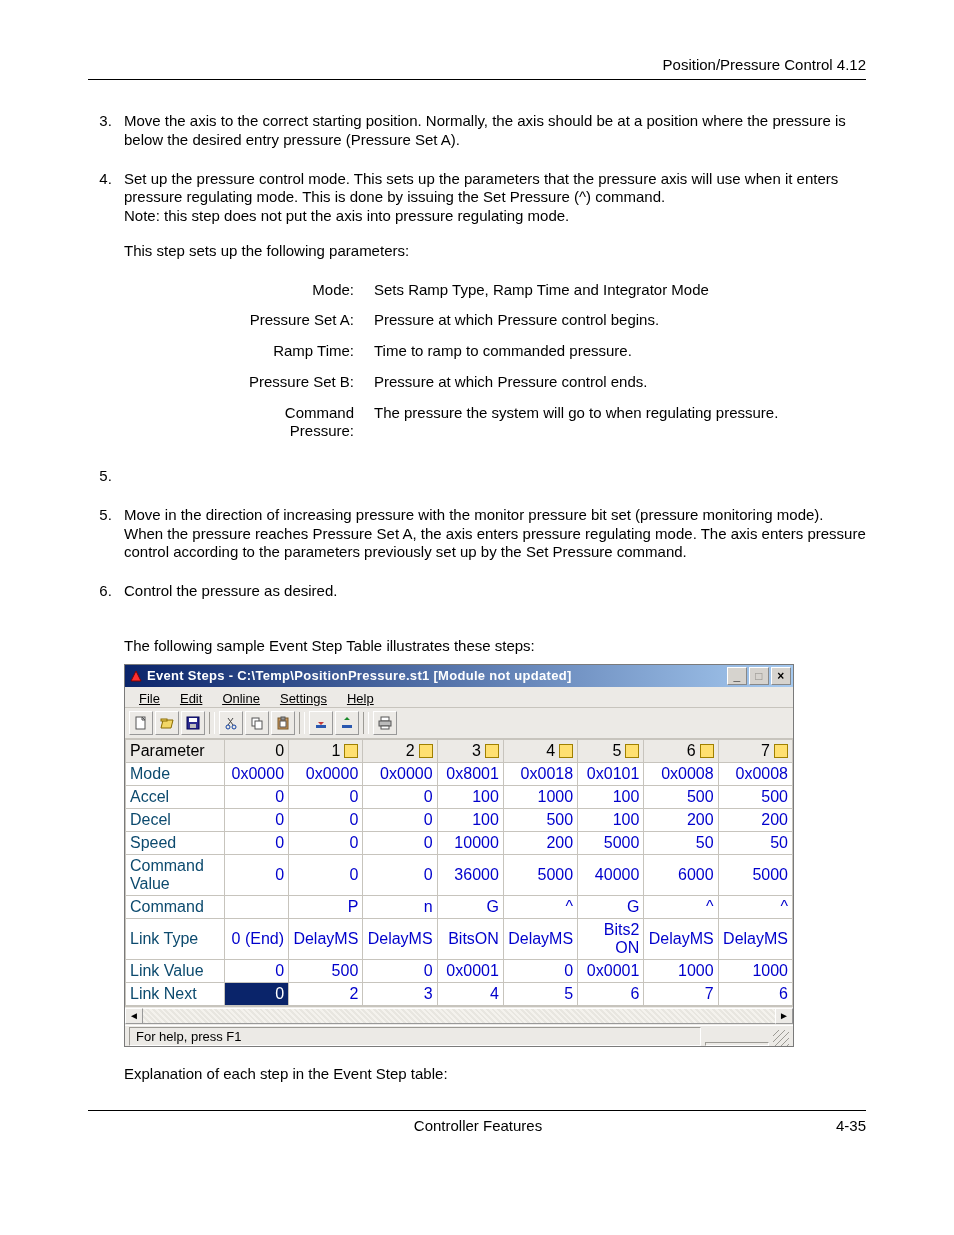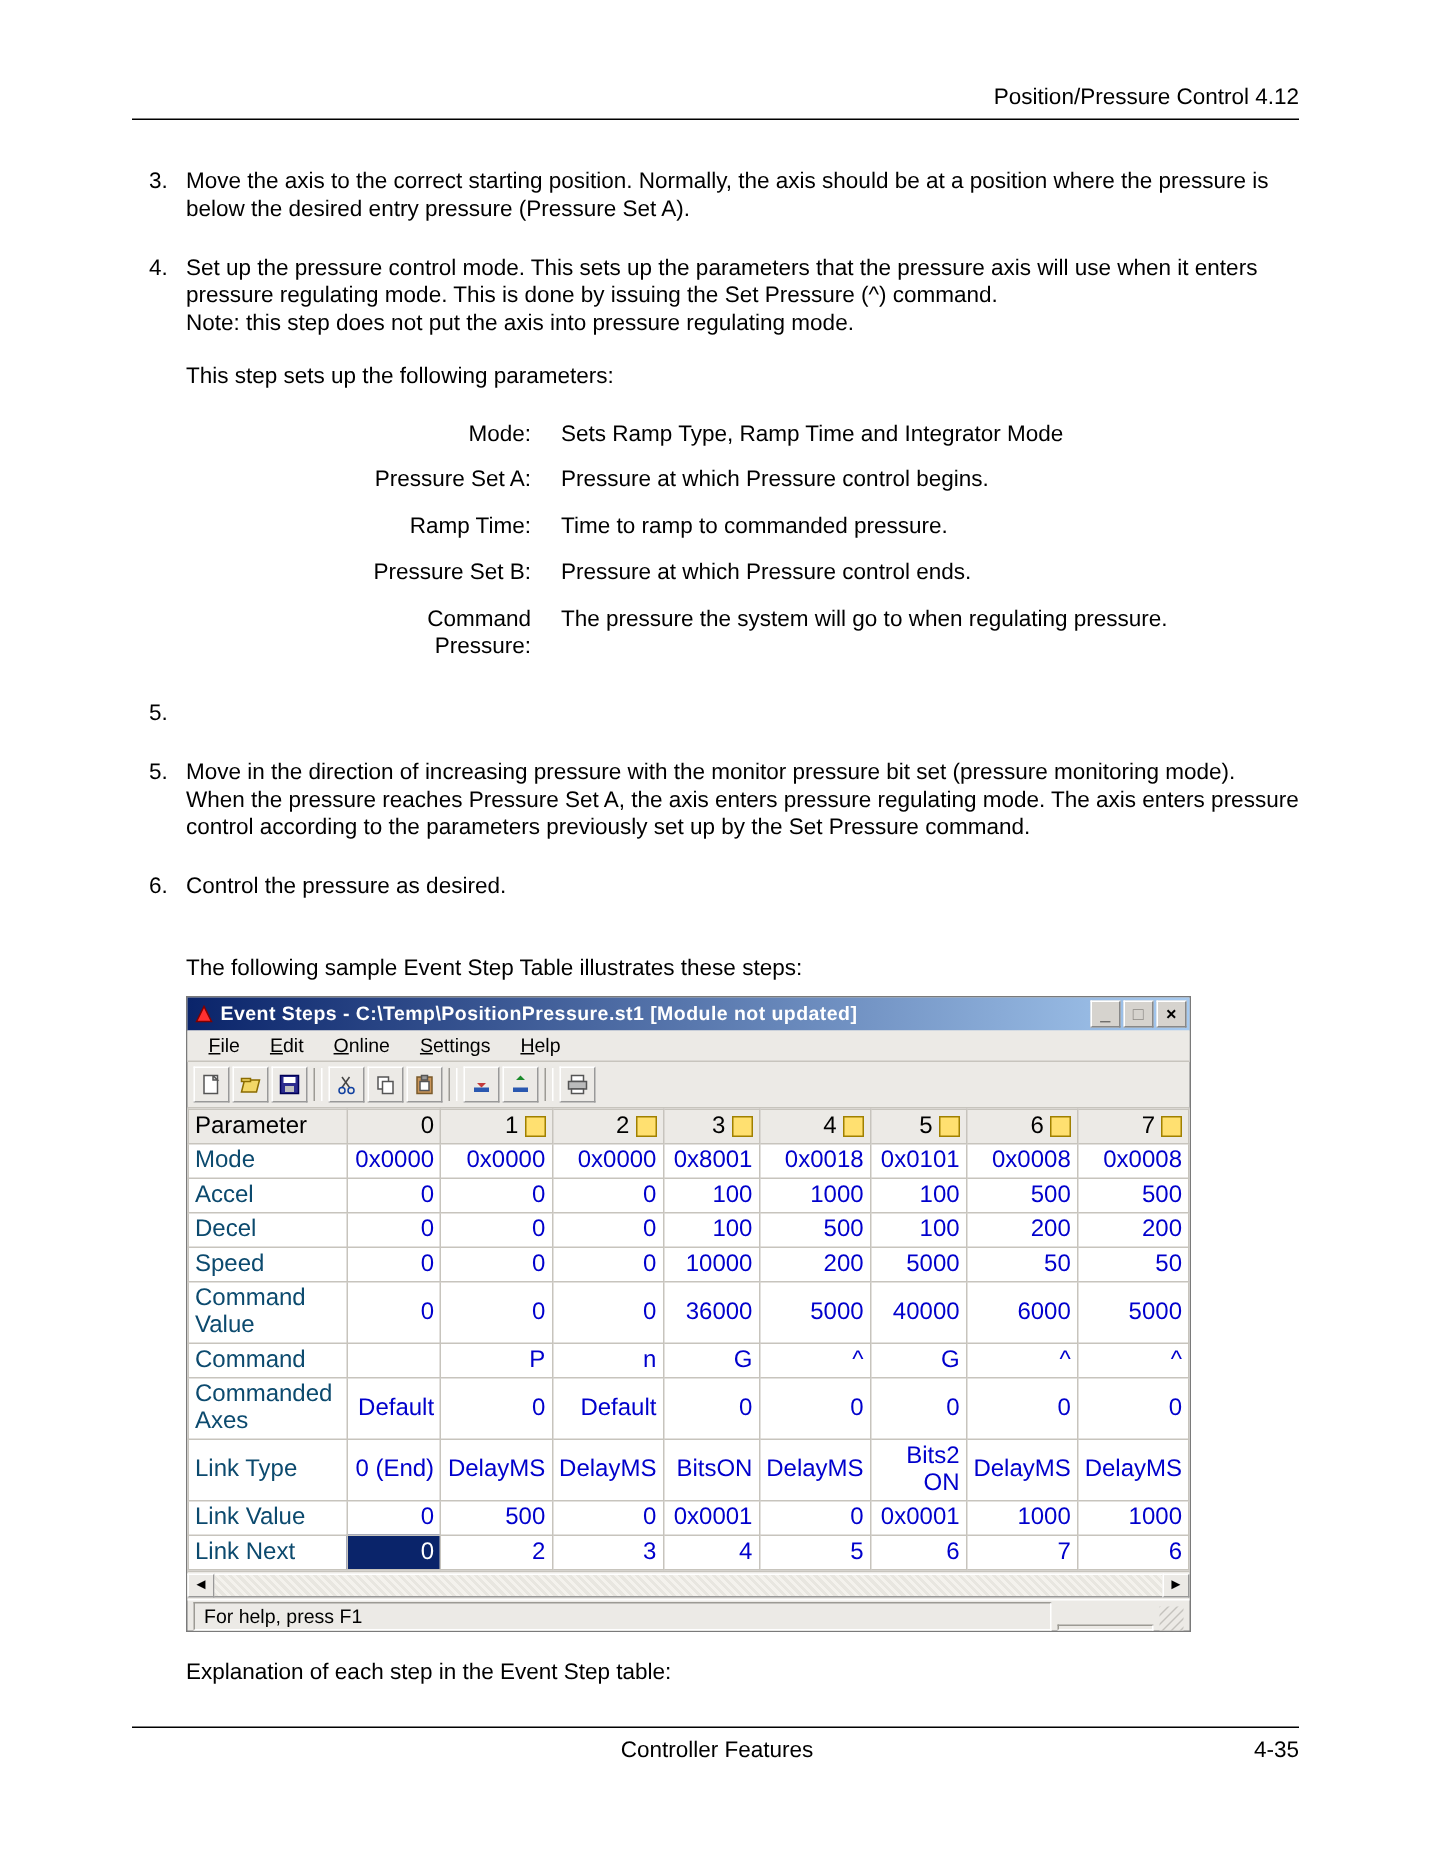--- a/index.html
+++ b/index.html
@@ -113,26 +113,27 @@
     align-items: center;
     justify-content: center;
     font-size: 12px;
     color: #000;
     font-weight: 700;
     cursor: default;
   }
   .winbtn.dis { color:#8e8b86; }
   .menubar {
     display: flex;
-    align-items: center;
+    align-items: flex-end;
     height: 20px;
     padding: 0 4px;
     font-size: 13px;
     background: #eceae6;
     border-bottom: 1px solid #c7c4bd;
+    text-decoration: underline;
   }
   .menubar span {
     padding: 1px 10px;
     cursor: default;
   }
   .menubar span u { text-decoration: underline; }
 
   .toolbar {
     display: flex;
     align-items: center;
@@ -483,31 +484,20 @@
             <td></td>
             <td>P</td>
             <td>n</td>
             <td>G</td>
             <td>^</td>
             <td>G</td>
             <td>^</td>
             <td>^</td>
           </tr>
           <tr>
-            <td class="param">Commanded Axes</td>
-            <td>Default</td>
-            <td>0</td>
-            <td>Default</td>
-            <td>0</td>
-            <td>0</td>
-            <td>0</td>
-            <td>0</td>
-            <td>0</td>
-          </tr>
-          <tr>
             <td class="param">Link Type</td>
             <td>0 (End)</td>
             <td>DelayMS</td>
             <td>DelayMS</td>
             <td>BitsON</td>
             <td>DelayMS</td>
             <td>Bits2 ON</td>
             <td>DelayMS</td>
             <td>DelayMS</td>
           </tr>

